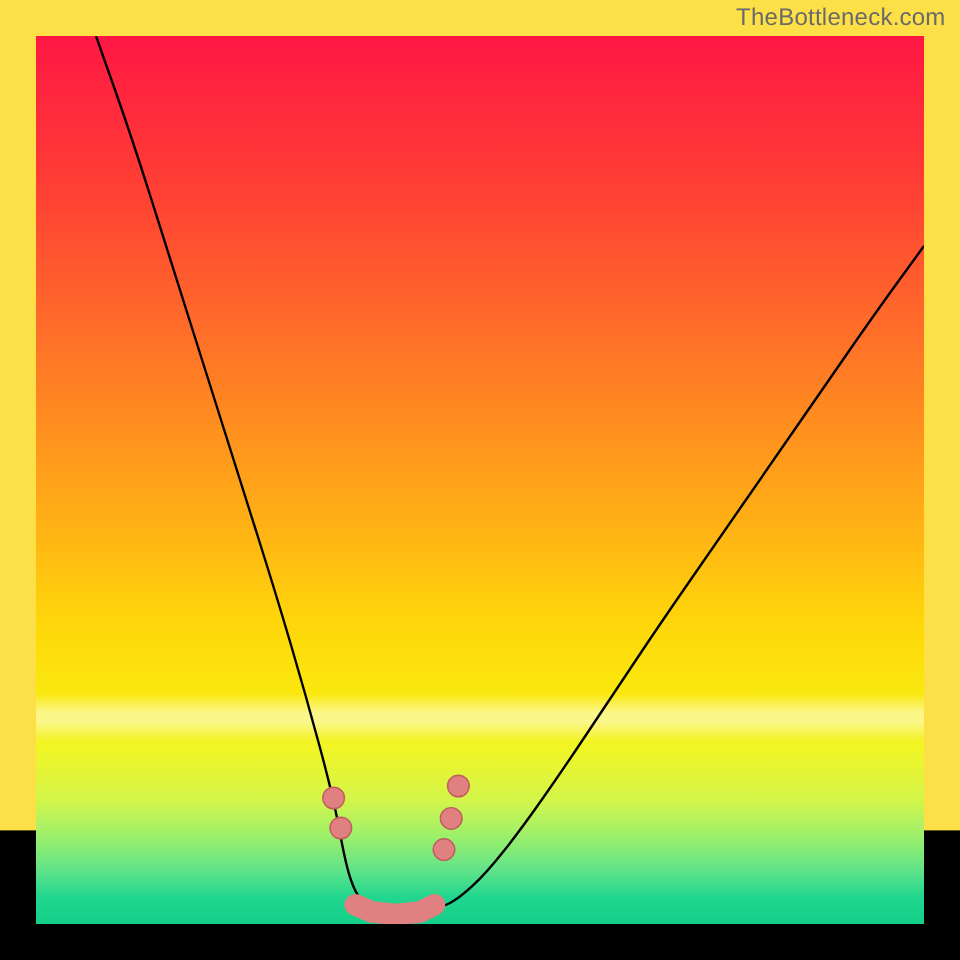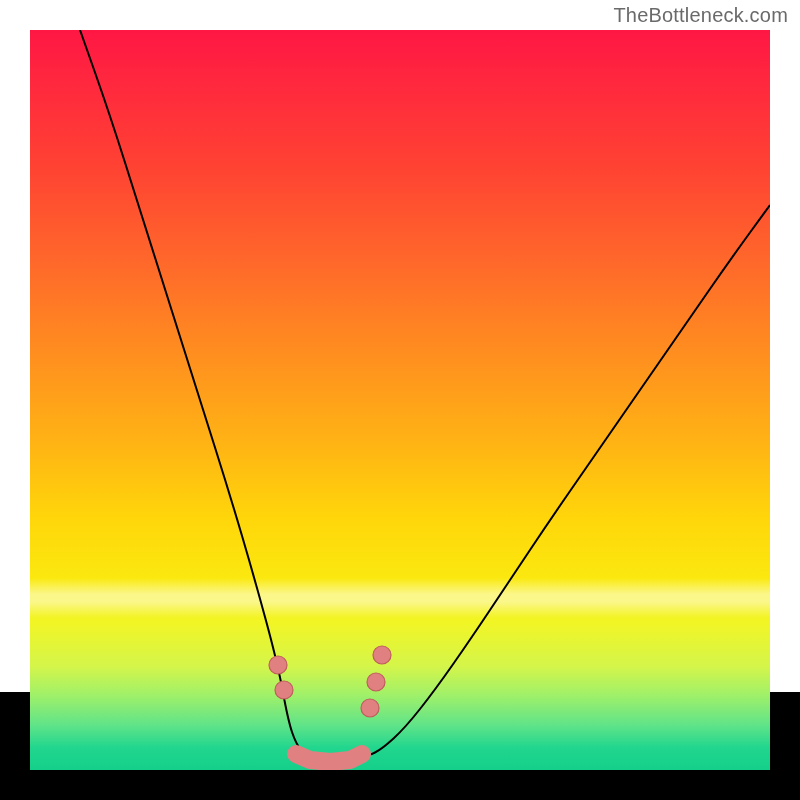--- a/index.html
+++ b/index.html
@@ -10,21 +10,21 @@
     background: #000;
     overflow: hidden;
     font-family: Arial, Helvetica, sans-serif;
   }
   .frame {
     position: absolute;
     left: 0;
     top: 0;
     width: 800px;
     height: 692px;
-    background: #ffffff;
+    background: #fde047;
     text-decoration: underline;
   }
   .plot-area {
     position: absolute;
     left: 30px;
     top: 30px;
     width: 740px;
     height: 740px;
     overflow: hidden;
   }

